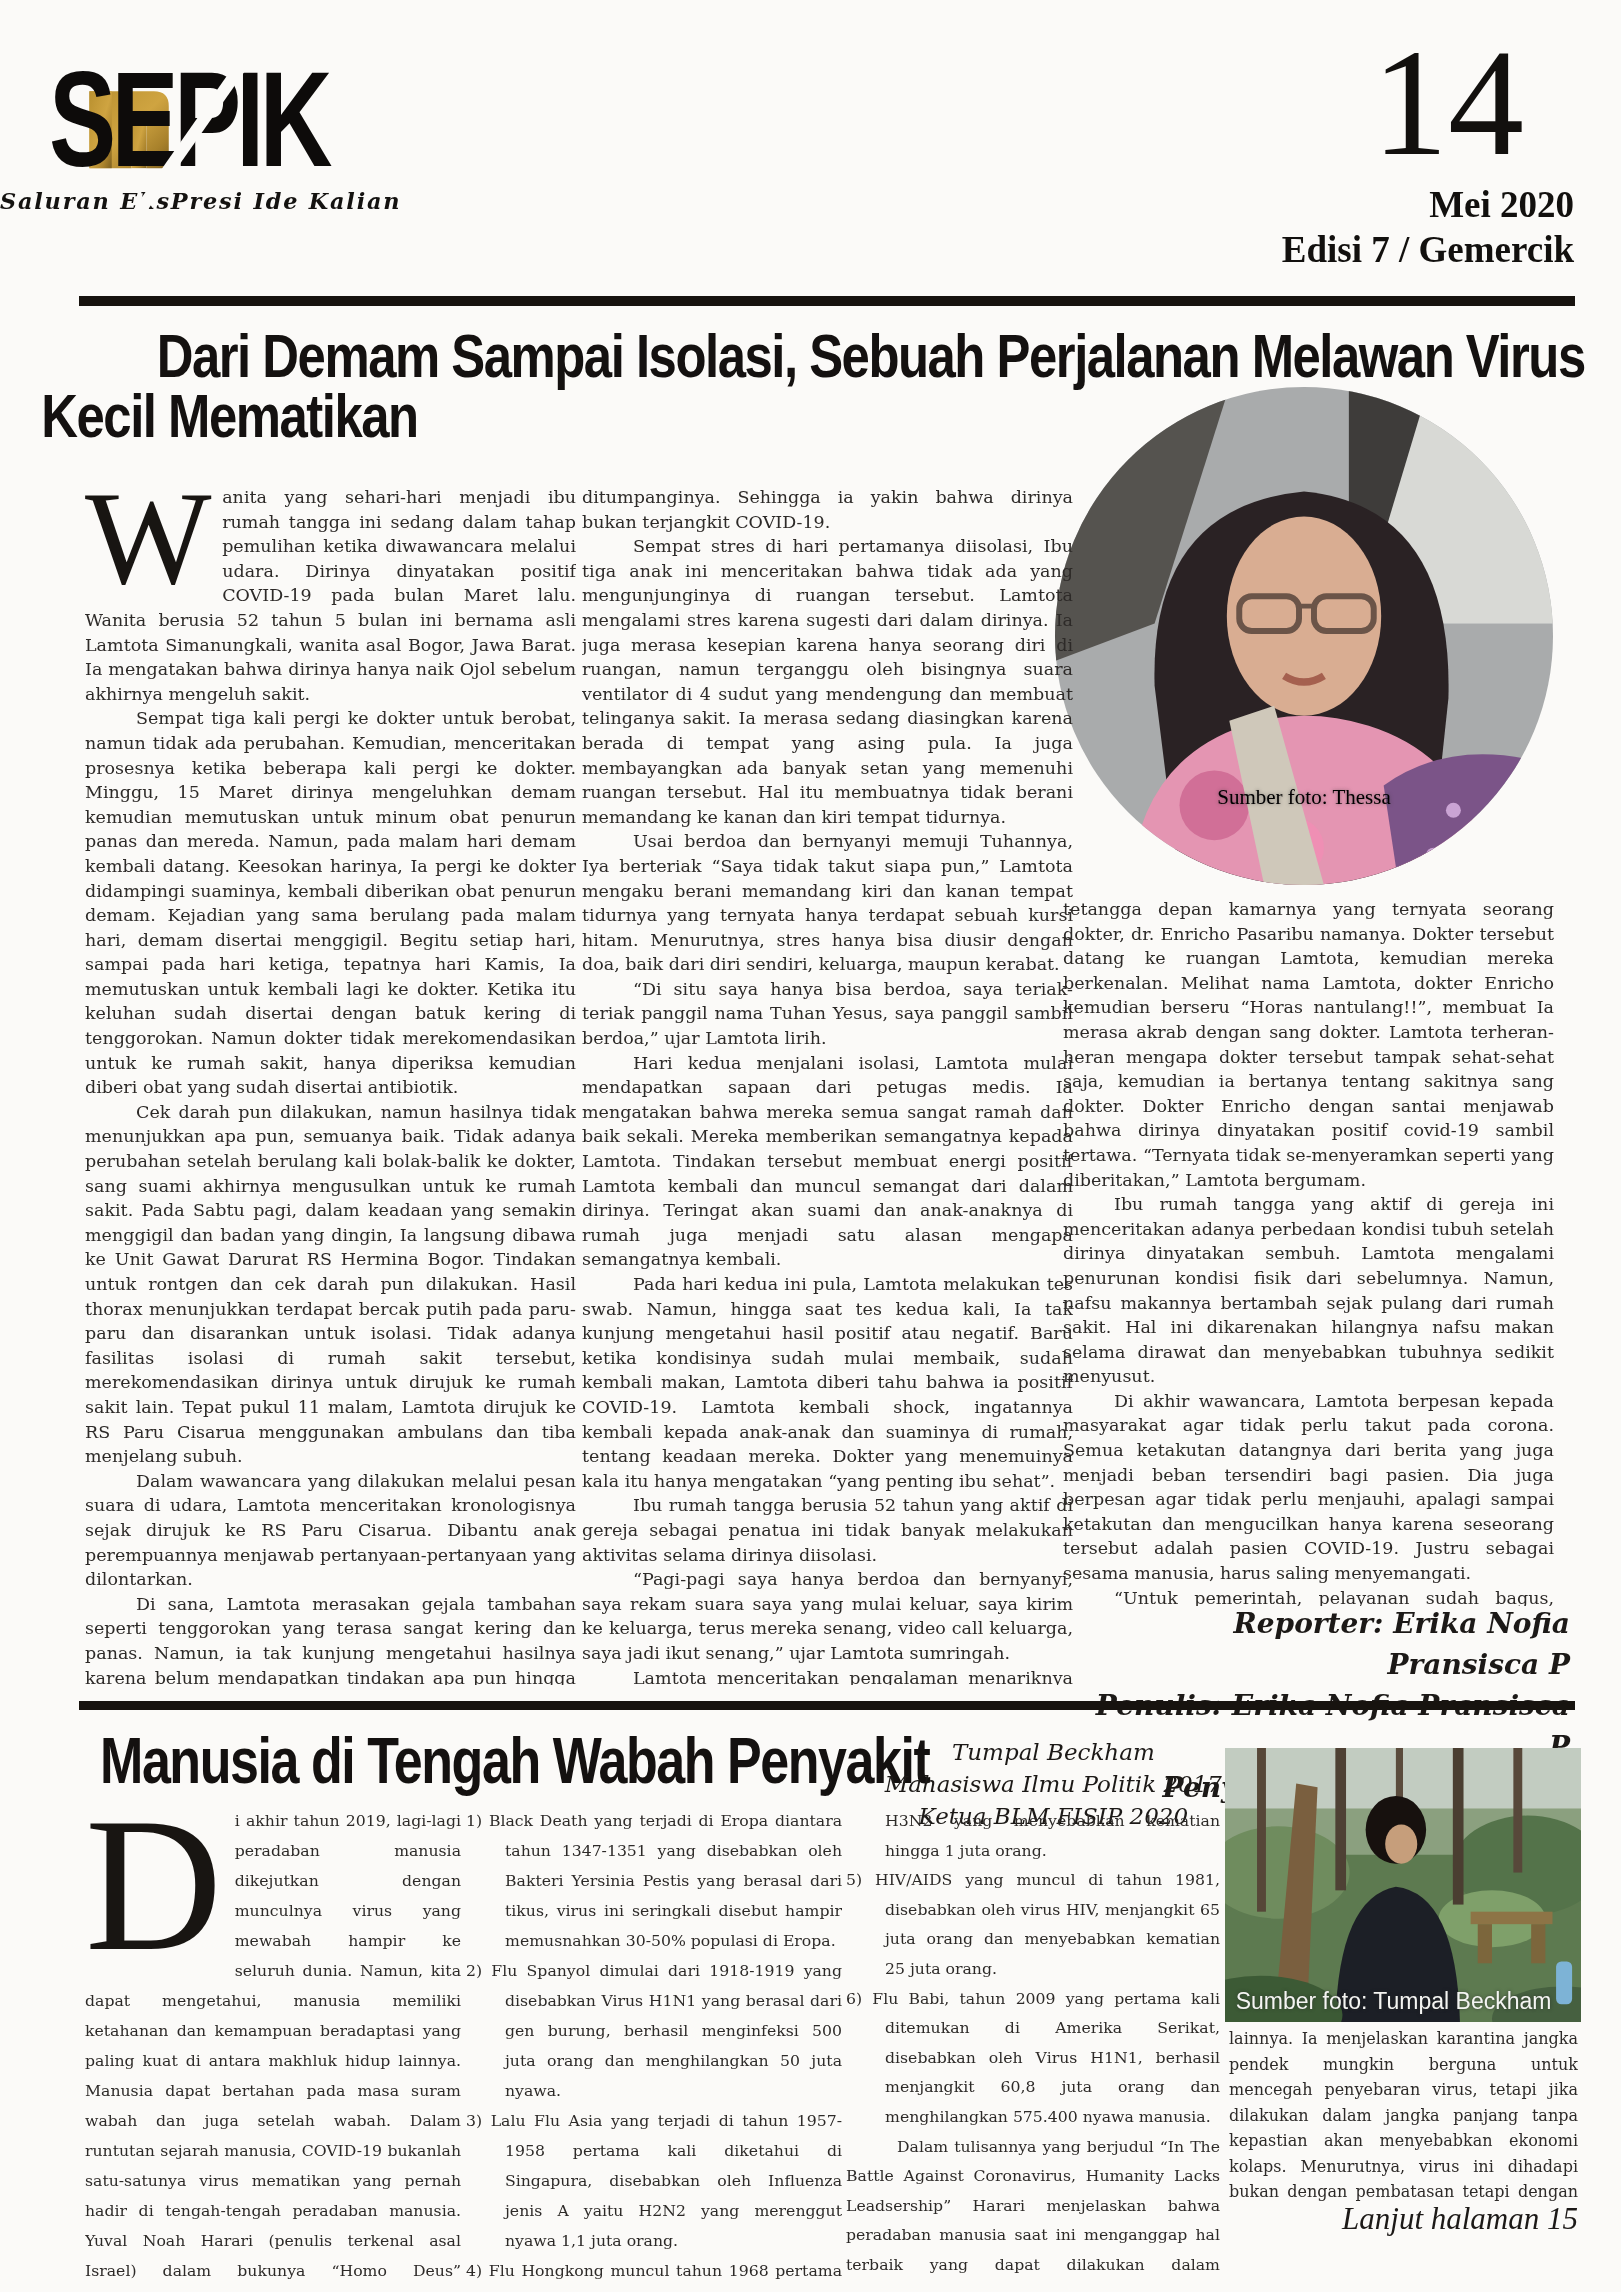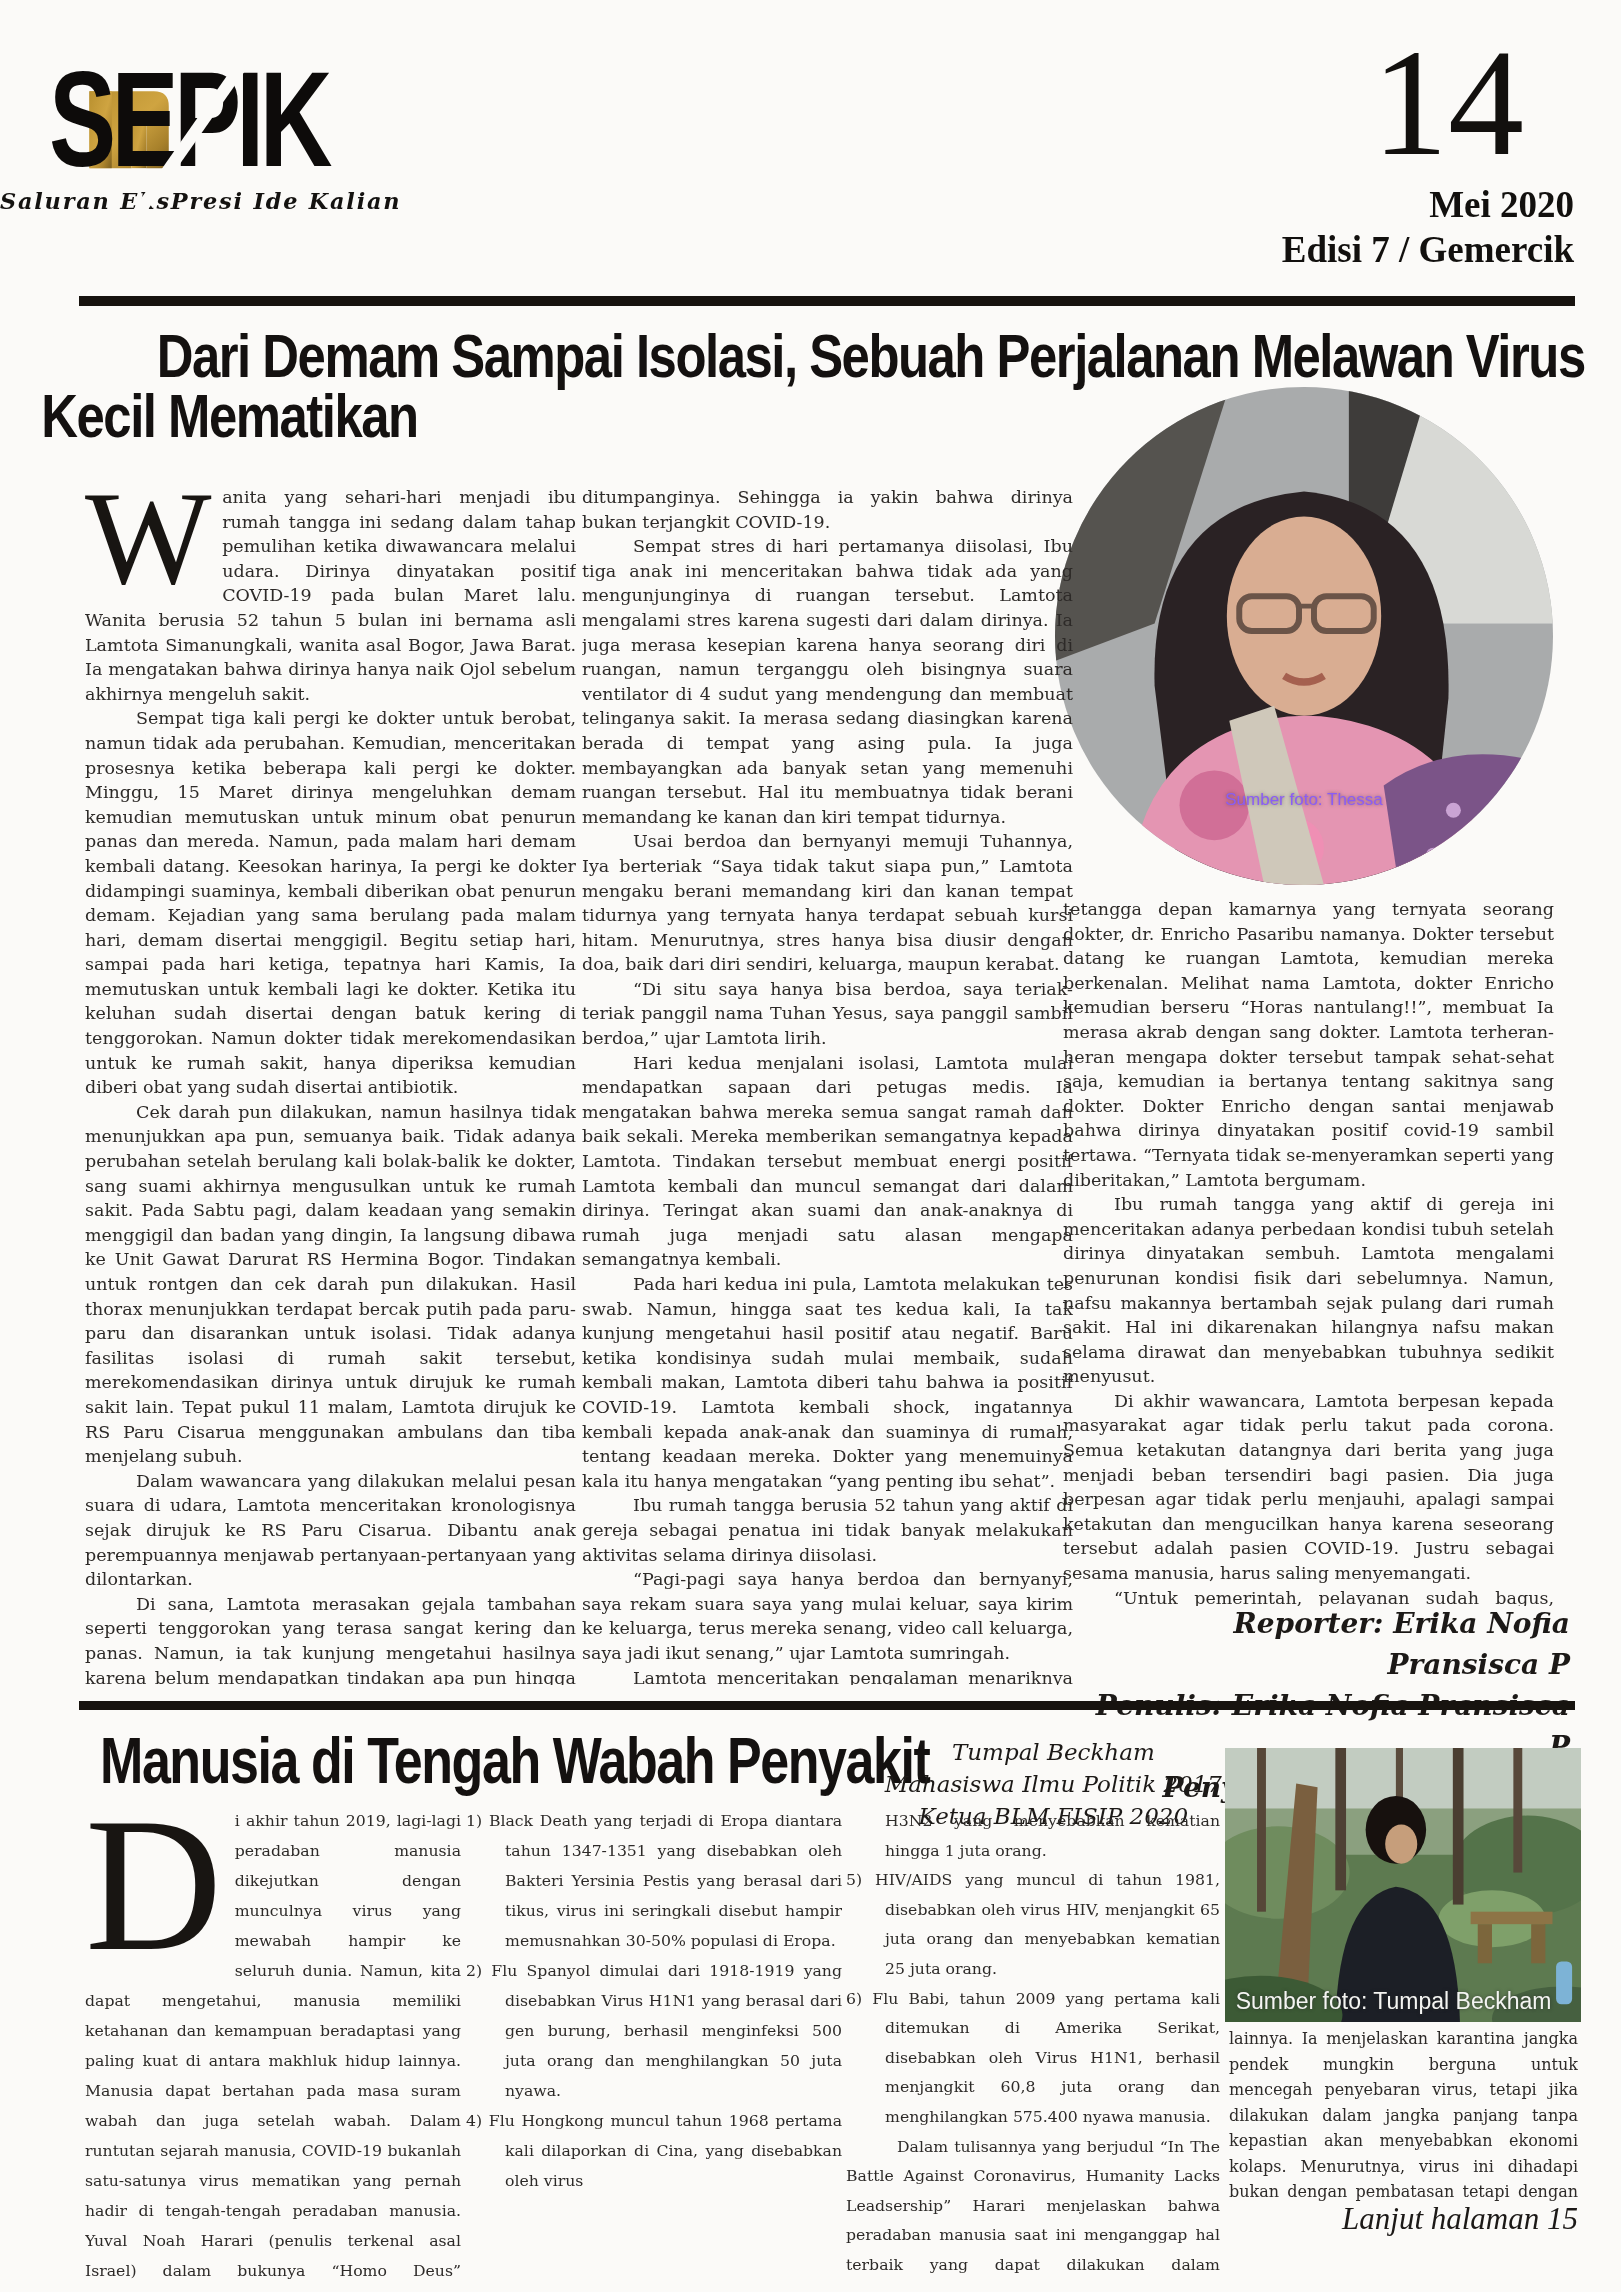--- a/index.html
+++ b/index.html
@@ -51,22 +51,22 @@
     padding:5.4px 10.7px 0 0; color:#181512;
   }
   .dropcap-d {
     float:left; font-family:"Liberation Serif", serif; font-size:190px; line-height:145px;
     padding:7.2px 12.5px 0 0; color:#181512;
   }
   
   .photo1 { position:absolute; left:1055px; top:387px; width:498px; height:498px; border-radius:50%; overflow:hidden; }
   .photo1 svg { display:block; width:100%; height:100%; }
   .photo-cap1 {
-    position:absolute; left:0; right:0; bottom:75px; text-align:center; color:#8b5cf6;
-    font-family:Liberation Sans, sans-serif; font-size:17px; text-shadow:0 0 3.6px rgba(60,60,60,.6);
+    position:absolute; left:0; right:0; bottom:75px; text-align:center; color:#000000;
+    font-family:Liberation Serif, serif; font-size:21px; text-shadow:0 0 3.6px rgba(60,60,60,.6);
   }
   .a1-credits {
     position:absolute; left:1079px; width:491px; top:1603px; text-align:right;
     font-family:"DejaVu Serif", serif; font-weight:700; font-style:italic;
     font-size:28px; line-height:41px; color:#1c1917;
   }
   
   .a2-title { position:absolute; left:100px; top:1728px; color:#141110; }
   .a2-title .hl-in { font-size:65px; line-height:66px; transform:scaleX(.80); transform-origin:left; }
   .a2-byline {
@@ -231,20 +231,21 @@
   </div>
 
   <div class="a2-col" id="a2c1">
     <p><span class="dropcap-d">D</span><span>i akhir tahun 2019, lagi-lagi peradaban manusia dikejutkan dengan munculnya virus yang mewabah hampir ke seluruh dunia. Namun, kita dapat mengetahui, manusia memiliki ketahanan dan kemampuan beradaptasi yang paling kuat di antara makhluk hidup lainnya. Manusia dapat bertahan pada masa suram wabah dan juga setelah wabah. Dalam runtutan sejarah manusia, COVID-19 bukanlah satu-satunya virus mematikan yang pernah hadir di tengah-tengah peradaban manusia. Yuval Noah Harari (penulis terkenal asal Israel) dalam bukunya “Homo Deus” menjelaskan bahwa virus menjadi musuh nomor dua bagi kehidupan manusia, setelah kemiskinan.</span></p>
 
   </div>
 
   <div class="a2-col" id="a2c2">
     <p class="li">1) Black Death yang terjadi di Eropa diantara tahun 1347-1351 yang disebabkan oleh Bakteri Yersinia Pestis yang berasal dari tikus, virus ini seringkali disebut hampir memusnahkan 30-50% populasi di Eropa.</p>
     <p class="li">2) Flu Spanyol dimulai dari 1918-1919 yang disebabkan Virus H1N1 yang berasal dari gen burung, berhasil menginfeksi 500 juta orang dan menghilangkan 50 juta nyawa.</p>
+    <p class="li">3) Lalu Flu Asia yang terjadi di tahun 1957-1958 pertama kali diketahui di Singapura, disebabkan oleh Influenza jenis A yaitu H2N2 yang merenggut nyawa 1,1 juta orang.</p>
     <p class="li">4) Flu Hongkong muncul tahun 1968 pertama kali dilaporkan di Cina, yang disebabkan oleh virus</p>
   </div>
 
   <div class="a2-col" id="a2c3">
     <p class="lead-ind">H3N2 yang menyebabkan kematian hingga 1 juta orang.</p>
     <p class="li">5) HIV/AIDS yang muncul di tahun 1981, disebabkan oleh virus HIV, menjangkit 65 juta orang dan menyebabkan kematian 25 juta orang.</p>
     <p class="li">6) Flu Babi, tahun 2009 yang pertama kali ditemukan di Amerika Serikat, disebabkan oleh Virus H1N1, berhasil menjangkit 60,8 juta orang dan menghilangkan 575.400 nyawa manusia.</p>
     <p class="ind">Dalam tulisannya yang berjudul “In The Battle Against Coronavirus, Humanity Lacks Leadsership” Harari menjelaskan bahwa peradaban manusia saat ini menganggap hal terbaik yang dapat dilakukan dalam menghadapi virus corona adalah dengan de-globalisasi dunia, membuat tembok-tembok batasan antara negara satu dengan yang</p>
   </div>
 

